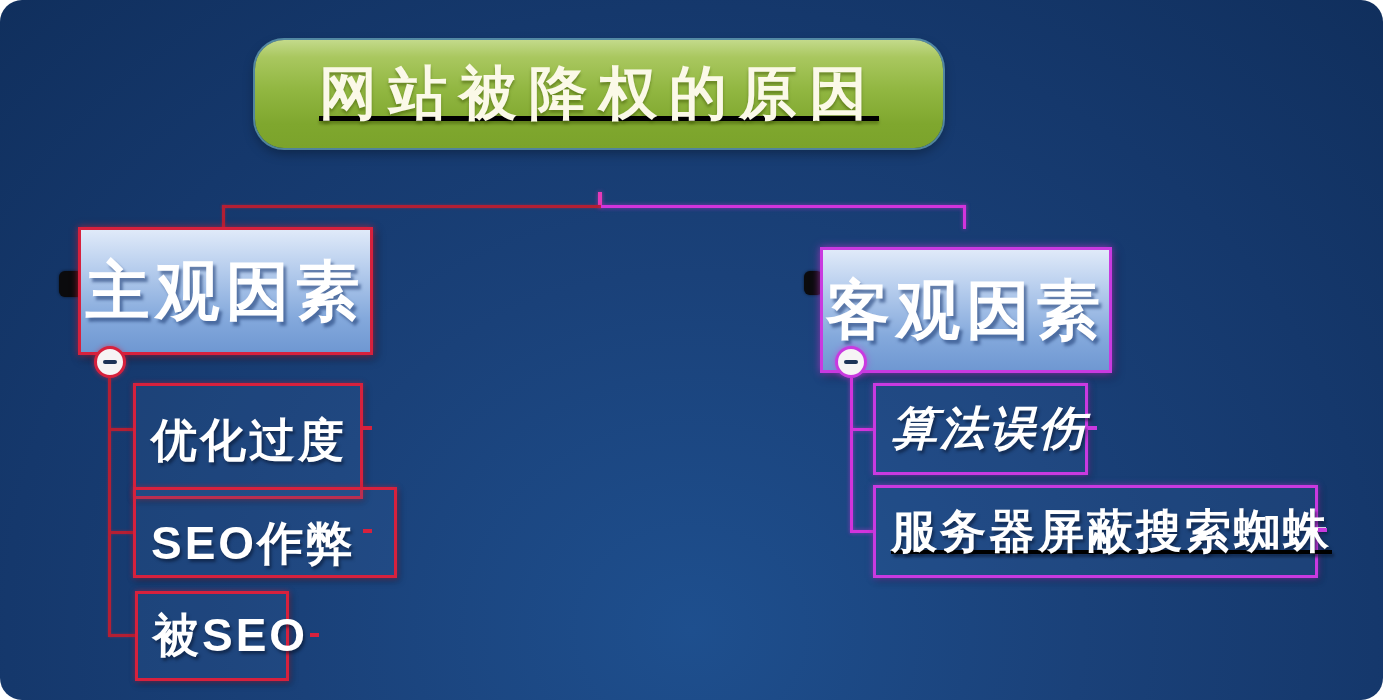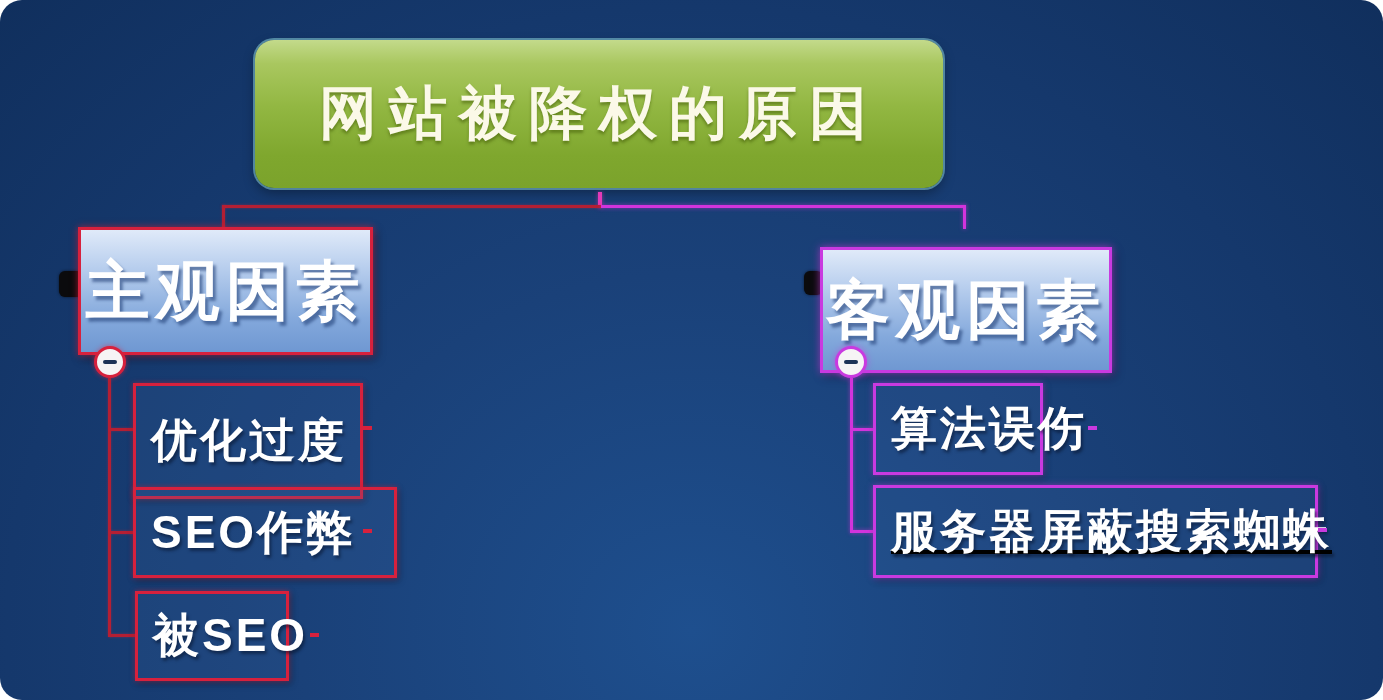--- a/index.html
+++ b/index.html
@@ -16,27 +16,28 @@
     left: 0; top: 0;
     width: 1383px; height: 700px;
     border-radius: 22px;
     background: radial-gradient(ellipse at 50% 90%, #1e4f8e 0%, #1a4179 40%, #15386c 70%, #102f5d 100%);
     overflow: hidden;
   }
   
   .root-node {
     position: absolute;
     left: 255px; top: 40px;
-    width: 688px; height: 148px;
-    border-radius: 19px;
+    width: 688px; height: 108px;
+    border-radius: 29px;
     background: linear-gradient(180deg, #c3da8b 0%, #a9c75f 16%, #92b742 45%, #7fa72e 78%, #7ba32b 100%);
     box-shadow: 0 0 0 2px rgba(135, 205, 215, 0.55), 0 5px 12px rgba(0,0,0,0.35);
     display: flex;
     align-items: center;
     justify-content: center;
+    text-decoration: underline;
   }
   .root-node .label {
     color: #fbf9e8;
     font-size: 58px;
     font-weight: bold;
     letter-spacing: 12px;
     text-shadow: 0 3px 3px rgba(70, 95, 10, 0.55);
     white-space: nowrap;
   }
   
@@ -155,21 +156,21 @@
   </div>
 
   <div class="line red" style="left:108px; top:378px; width:3px;  height:259px;"></div>
   <div class="line red" style="left:110px; top:428px; width:24px; height:3px;"></div>
   <div class="line red" style="left:110px; top:531px; width:24px; height:3px;"></div>
   <div class="line red" style="left:110px; top:634px; width:26px; height:3px;"></div>
 
   <div class="child-node child-red" style="left:133px; top:383px; width:230px; height:116px;">
     <span class="label">优化过度</span>
   </div>
-  <div class="child-node child-red" style="left:133px; top:487px; width:264px; height:91px;">
+  <div class="child-node child-red" style="left:133px; top:487px; width:264px; height:91px;align-items:flex-end;">
     <span class="label">SEO作弊</span>
   </div>
   <div class="child-node child-red" style="left:135px; top:591px; width:154px; height:90px;">
     <span class="label">被SEO</span>
   </div>
 
   <div class="nub red" style="left:363px; top:426px;"></div>
   <div class="nub red" style="left:363px; top:529px;"></div>
   <div class="nub red" style="left:310px; top:633px;"></div>
 
@@ -180,21 +181,21 @@
   </div>
 
   <div class="collapse-btn collapse-magenta" style="left:835px; top:346px;">
     <div class="minus"></div>
   </div>
 
   <div class="line magenta" style="left:850px; top:378px; width:3px;  height:155px;"></div>
   <div class="line magenta" style="left:852px; top:428px; width:22px; height:3px;"></div>
   <div class="line magenta" style="left:852px; top:530px; width:22px; height:3px;"></div>
 
-  <div class="child-node child-magenta" style="left:873px; top:383px; width:170px; height:92px;">
+  <div class="child-node child-magenta" style="left:873px; top:383px; width:215px; height:92px;font-style:italic;">
     <span class="label">算法误伤</span>
   </div>
   <div class="child-node child-magenta" style="left:873px; top:485px; width:445px; height:93px;text-decoration:underline;">
     <span class="label">服务器屏蔽搜索蜘蛛</span>
   </div>
 
   <div class="nub magenta" style="left:1088px; top:426px;"></div>
   <div class="nub magenta" style="left:1318px; top:528px;"></div>
 
 </div>

